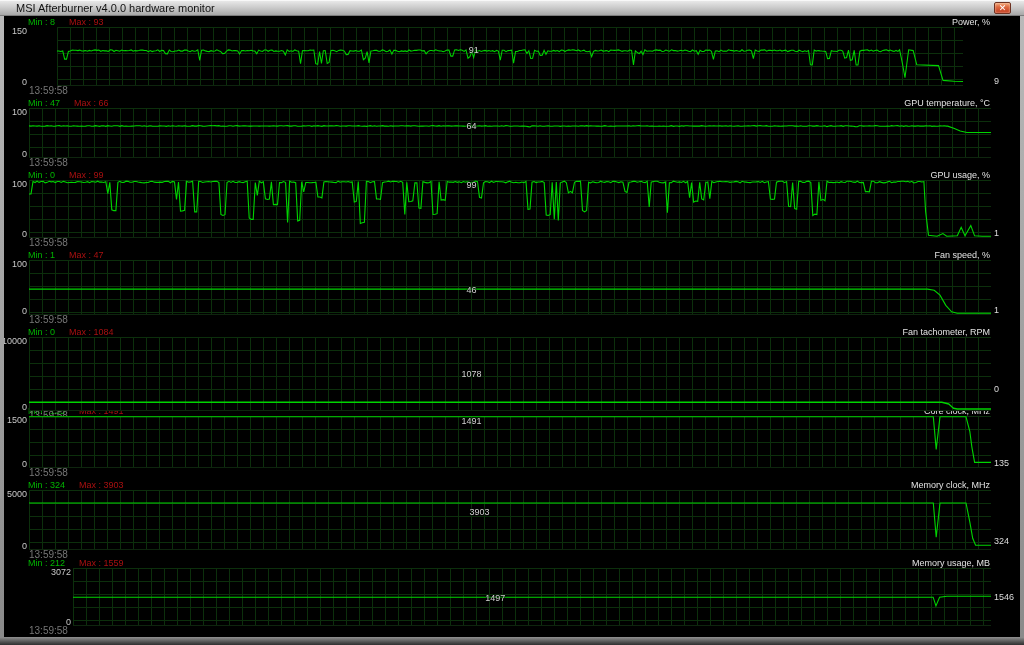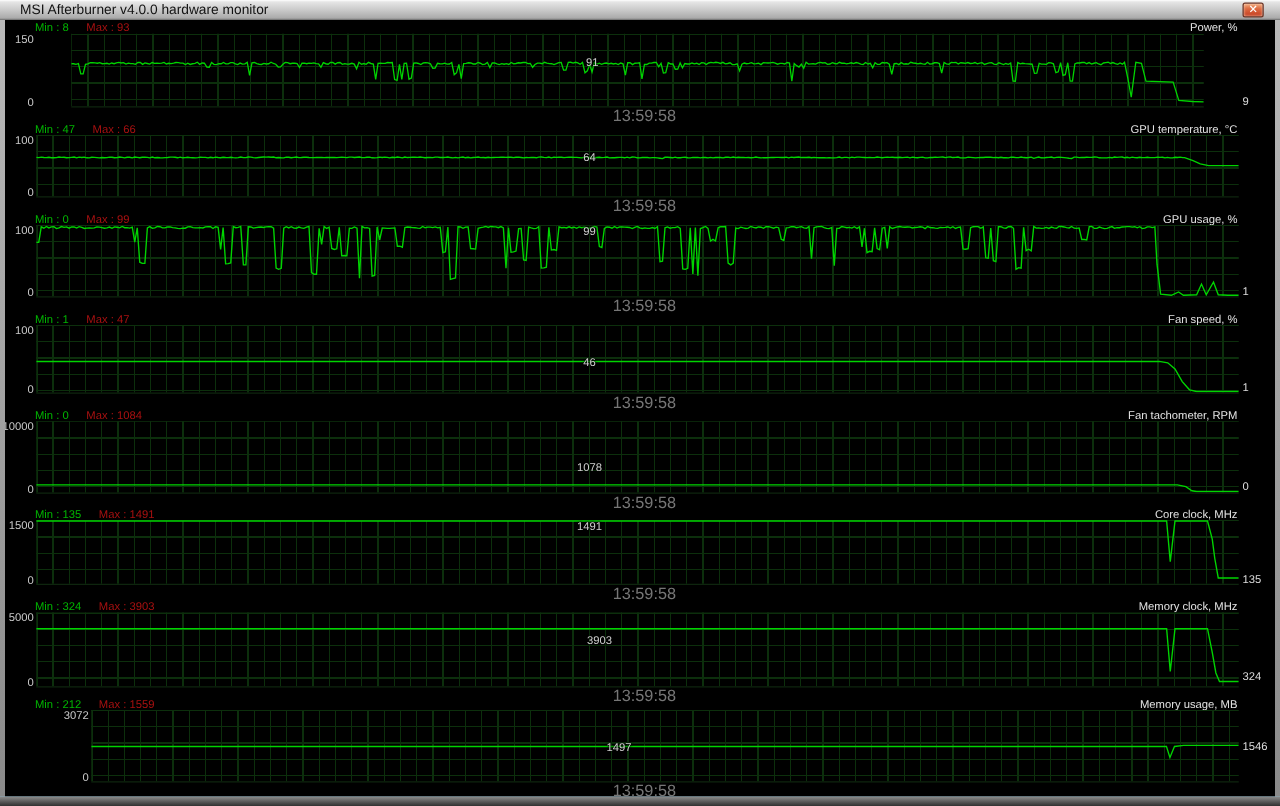--- a/index.html
+++ b/index.html
@@ -39,21 +39,21 @@
     background-image:
       repeating-linear-gradient(to right, var(--grid) 0 1px, transparent 1px 13px),
       repeating-linear-gradient(to bottom, var(--grid) 0 1px, transparent 1px 13px);
     border-bottom:1px solid #0e250e;}
   .plot svg{position:absolute;left:0;top:0;width:100%;height:100%;display:block;}
   .center-label{position:absolute;left:46%;transform:translate(-50%,-50%);font-size:9px;
     color:var(--center);text-shadow:0 0 2px #000,0 0 2px #000;white-space:nowrap;z-index:2;}
   .curcol{width:29px;position:relative;font-size:9px;color:var(--cur);}
   .cur{position:absolute;left:3px;transform:translateY(-50%);white-space:nowrap;}
   .time-row{height:11px;position:relative;}
-  .time{position:absolute;left:25px;right:18px;top:-1px;text-align:center;font-size:13px;color:var(--time);}
+  .time{position:absolute;left:25px;right:18px;top:-1px;text-align:left;font-size:10px;color:var(--time);}
 </style>
 </head>
 <body>
 
 <div class="window">
   <div class="titlebar">
     <div class="title">MSI Afterburner v4.0.0 hardware monitor</div>
     <div class="closebtn">
       <span>✕</span>
     </div>
@@ -166,21 +166,21 @@
       <span class="time">13:59:58</span>
     </div>
   </div>
       <div class="panel" style="height: 79px;">
     <div class="caption-row">
       <div class="minmax">
         <span class="min">Min : 0</span><span class="max">Max : 1084</span>
       </div>
       <div class="caption">Fan tachometer, RPM</div>
     </div>
-    <div class="mid" style="height: 58px; border-radius: 22px;">
+    <div class="mid" style="height: 74px; border-radius: 22px;">
       <div class="yaxis">
         <span class="ytop">10000</span>
         <span class="y0">0</span>
       </div>
       <div class="plot">
             <svg viewBox="0 0 962 57" preserveAspectRatio="none">
               <polyline points="0.0,50.9 912.9,50.9 919.7,52.3 924.5,55.6 928.3,56.2 962.0,56.2" fill="none" stroke="#00d400" stroke-width="1.1"></polyline>
             </svg>
         <span class="center-label" style="top: 37px;">1078</span>
       </div>

